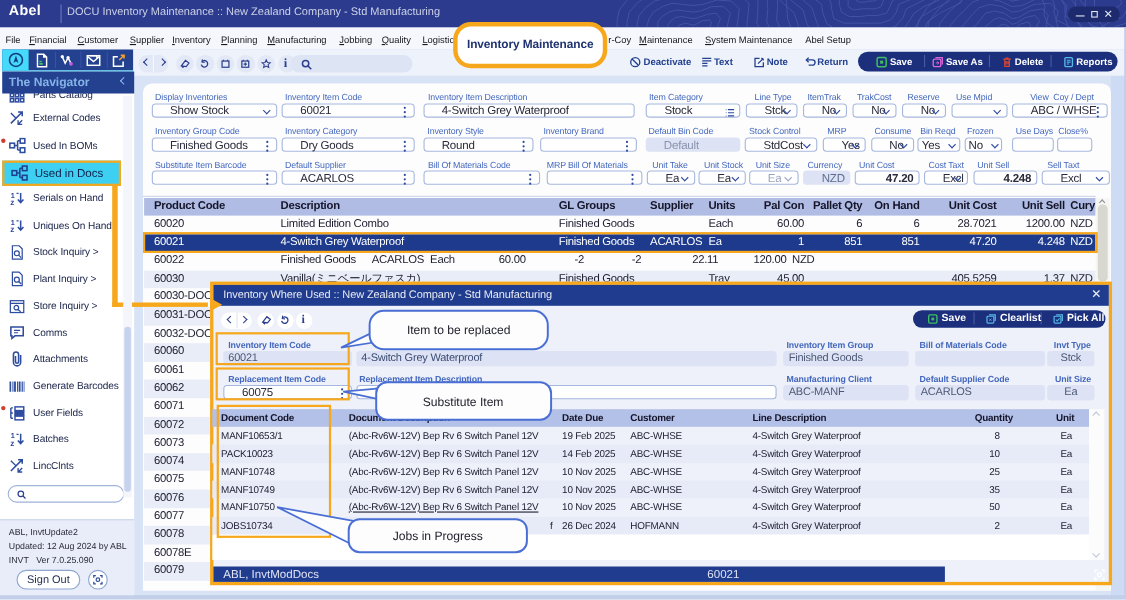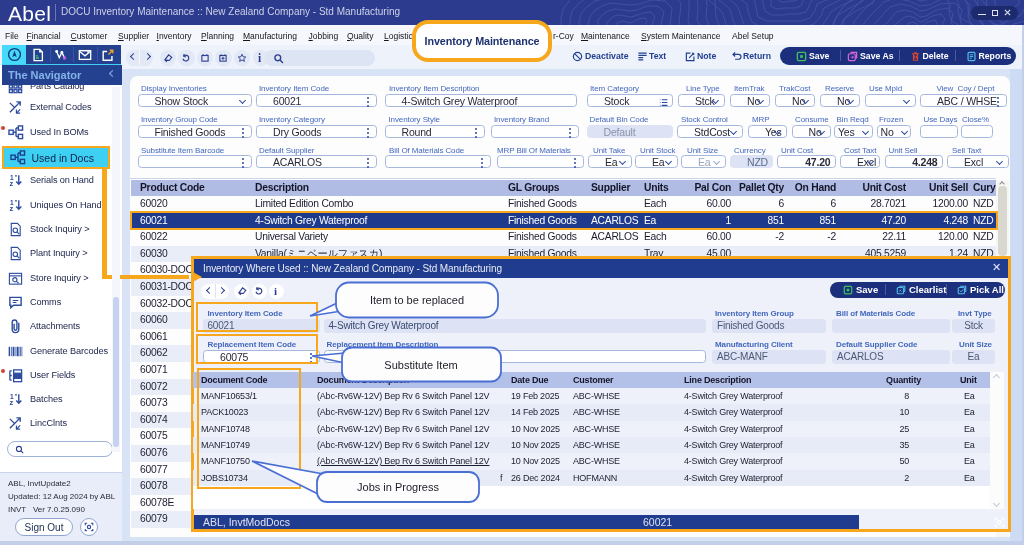--- a/index.html
+++ b/index.html
@@ -60,21 +60,21 @@
       <path d="M422 32 L425 42 L413 49 L395 51 L386 54 L381 62 L372 68 L360 69 L348 66 L337 64 L323 63 L314 57 L309 48 L307 40 L303 32 L304 23 L310 16 L317 9 L324 2 L335 -2 L349 1 L360 6 L369 5 L384 -2 L402 -3 L410 5 L408 16 L411 24 L422 32 Z"></path>
       <path d="M432 32 L436 44 L422 52 L402 54 L391 58 L385 67 L375 75 L360 75 L346 72 L332 70 L317 68 L306 61 L300 51 L297 42 L293 32 L294 22 L301 13 L309 5 L318 -3 L331 -8 L347 -5 L360 1 L371 -1 L389 -8 L409 -9 L418 1 L417 14 L421 23 L432 32 Z"></path>
       <path d="M443 32 L447 45 L431 55 L409 58 L396 63 L389 73 L377 81 L360 82 L344 78 L328 76 L311 73 L298 65 L292 54 L288 43 L283 32 L284 20 L292 10 L301 1 L311 -9 L327 -14 L345 -11 L360 -5 L373 -6 L393 -14 L416 -15 L427 -3 L426 11 L430 21 L443 32 Z"></path>
       <path d="M453 32 L457 47 L440 58 L416 62 L402 67 L393 78 L379 88 L360 88 L342 84 L324 82 L304 78 L290 69 L283 57 L278 44 L273 32 L275 19 L283 7 L294 -3 L305 -14 L322 -20 L343 -17 L360 -10 L375 -12 L397 -20 L423 -20 L435 -8 L435 8 L439 20 L453 32 Z"></path>
       <path d="M458 5 L455 7 L454 9 L452 12 L449 12 L446 13 L443 15 L440 18 L436 17 L433 14 L432 11 L430 11 L426 9 L426 7 L427 5 L424 3 L421 -1 L422 -4 L429 -4 L435 -2 L437 -3 L440 -6 L444 -6 L446 -3 L447 -1 L451 -1 L457 -1 L460 2 L458 5 Z"></path>
       <path d="M468 5 L464 9 L463 12 L460 16 L455 17 L450 19 L446 22 L440 25 L433 24 L429 20 L427 16 L422 14 L418 12 L417 9 L418 5 L415 1 L411 -4 L414 -9 L423 -9 L431 -8 L435 -9 L440 -12 L446 -12 L450 -8 L452 -5 L458 -5 L467 -4 L471 0 L468 5 Z"></path>
       <path d="M478 5 L474 10 L471 15 L467 20 L461 22 L454 24 L448 28 L440 32 L431 31 L425 26 L421 21 L415 18 L409 15 L408 10 L408 5 L405 -0 L401 -7 L405 -14 L416 -15 L427 -13 L433 -15 L440 -19 L448 -19 L454 -14 L458 -10 L465 -9 L476 -7 L481 -1 L478 5 Z"></path>
       <path d="M488 5 L483 12 L480 18 L475 24 L467 27 L458 30 L450 34 L440 39 L429 37 L421 31 L415 26 L408 22 L400 18 L398 11 L399 5 L396 -2 L392 -10 L397 -18 L410 -20 L423 -19 L431 -21 L440 -25 L450 -25 L458 -20 L463 -14 L473 -12 L485 -10 L491 -3 L488 5 Z"></path>
       <path d="M498 5 L493 13 L489 21 L483 28 L472 32 L462 35 L452 41 L440 45 L427 44 L417 37 L409 31 L400 26 L392 21 L389 13 L390 5 L386 -3 L382 -14 L388 -23 L404 -25 L419 -24 L429 -26 L440 -32 L453 -32 L462 -25 L469 -19 L480 -16 L495 -13 L502 -4 L498 5 Z"></path>
     </svg>
-  <div class="abs" style="left:8px;top:2px;font-size:21px;font-weight:normal;color:#fff;letter-spacing:0.3px">Abel</div>
+  <div class="abs" style="left:8px;top:2px;font-size:13px;font-weight:bold;color:#fff;letter-spacing:0.3px">Abel</div>
   <div class="abs" style="left:55px;top:4px;width:1px;height:17px;background:#6b77b8"></div>
   <div class="abs" style="left:61px;top:6px;font-size:10px;color:#ccd2e8;letter-spacing:0">DOCU Inventory Maintenance :: New Zealand Company  - Std Manufacturing</div>
   <div class="abs" style="left:971px;top:6px;width:47px;height:14px;background:#1d2b6e;border-radius:7px"></div>
   <div class="abs" style="left:977.5px;top:13.5px;width:8px;height:1.6px;background:#dfe4f2"></div>
   <div class="abs" style="left:991.5px;top:9.5px;width:6px;height:6px;border:1.4px solid #dfe4f2"></div>
   <svg class="abs" style="left:1004px;top:9px" width="7" height="7" viewBox="0 0 8 8">
       <path d="M1 1 L7 7 M7 1 L1 7" stroke="#dfe4f2" stroke-width="1.3"></path>
     </svg>
 </div>
 
@@ -544,42 +544,41 @@
       <span class="c5">Ea</span>
       <span class="c6">1</span>
       <span class="c7">851</span>
       <span class="c8">851</span>
       <span class="c9">47.20</span>
       <span class="c10">4.248</span>
       <span class="c11">NZD</span>
     </div>
   <div class="trow" style="top:229.2px">
       <span class="c1">60022</span>
-      <span class="c2">Universal Variety</span>
       <span class="c3">Finished Goods</span>
       <span class="c4">ACARLOS</span>
       <span class="c5">Each</span>
       <span class="c6">60.00</span>
       <span class="c7">-2</span>
       <span class="c8">-2</span>
       <span class="c9">22.11</span>
       <span class="c10">120.00</span>
       <span class="c11">NZD</span>
     </div>
   <div class="trow alt" style="top:245.8px">
       <span class="c1">60030</span>
       <span class="c2">Vanilla(ミニベールファスカ)</span>
       <span class="c3">Finished Goods</span>
       <span class="c4"></span>
       <span class="c5">Tray</span>
       <span class="c6">45.00</span>
       <span class="c7"></span>
       <span class="c8"></span>
       <span class="c9">405.5259</span>
-      <span class="c10">1.24</span>
+      <span class="c10">1.37</span>
       <span class="c11">NZD</span>
     </div>
   <div class="trow" style="top:262.4px">
       <span class="c1">60030-DOC</span>
     </div>
   <div class="trow alt" style="top:279px">
       <span class="c1">60031-DOC</span>
     </div>
   <div class="trow" style="top:295.6px">
       <span class="c1">60032-DOC</span>

